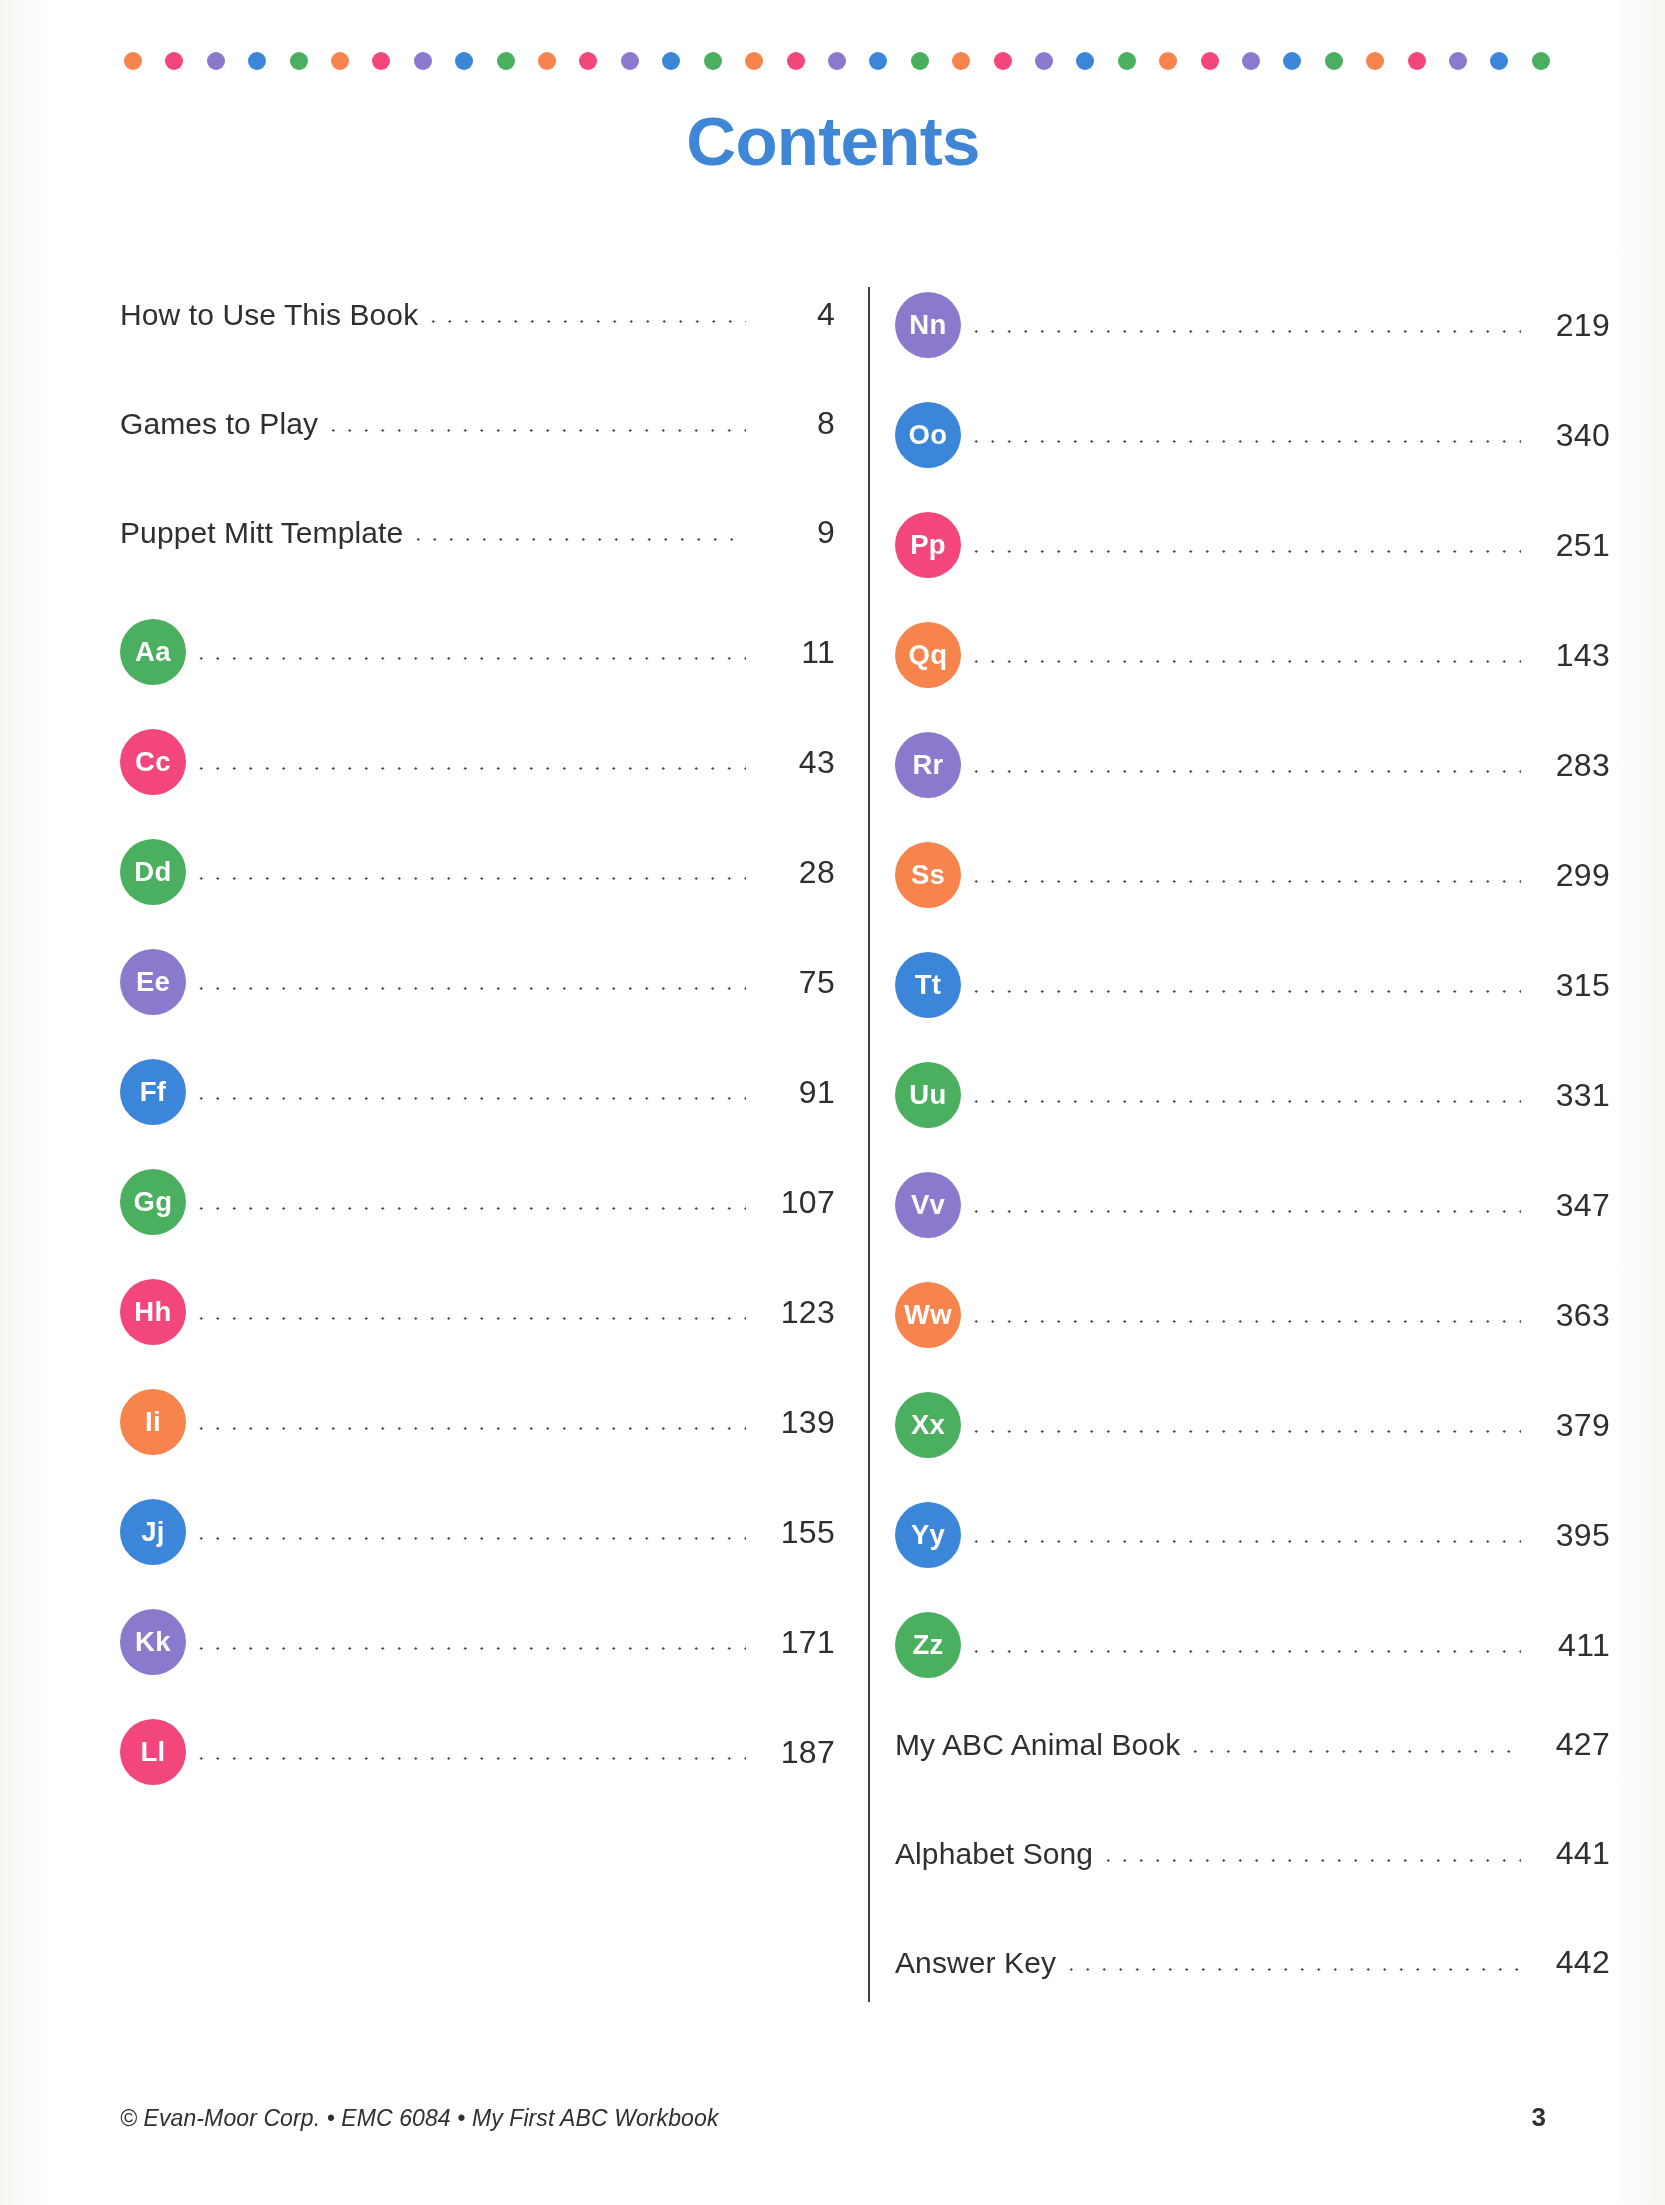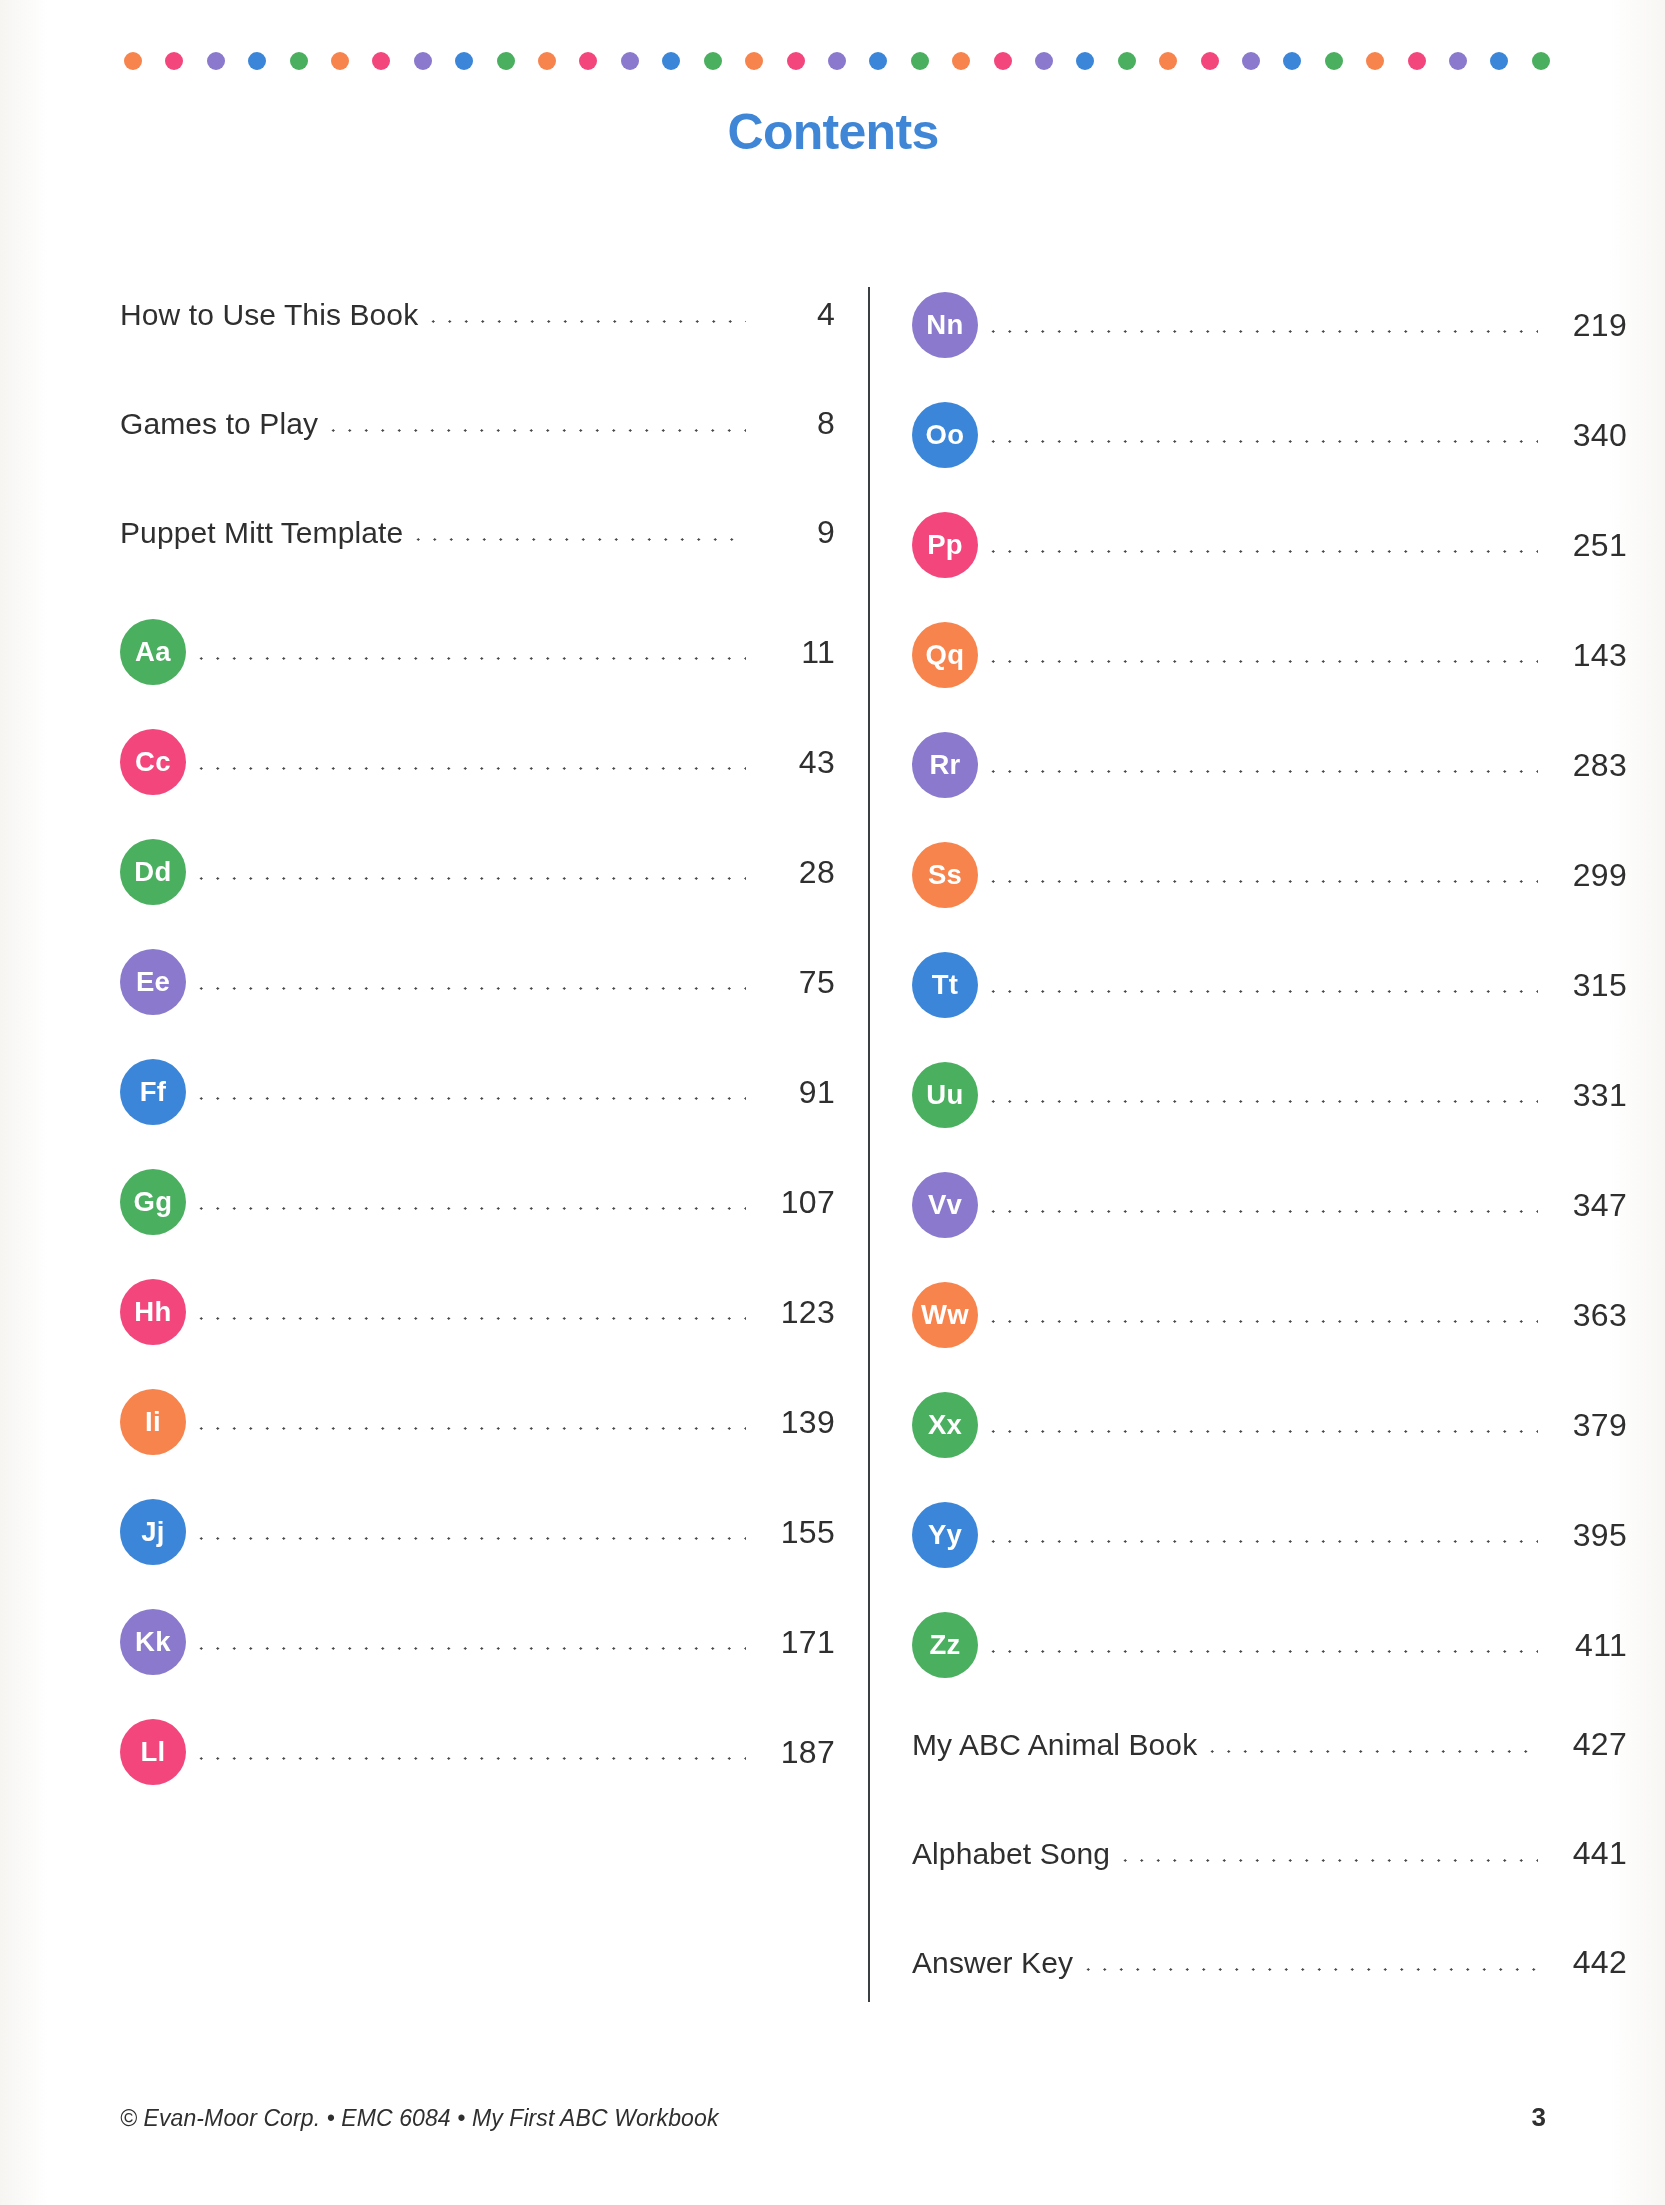--- a/index.html
+++ b/index.html
@@ -42,21 +42,21 @@
     flex: 0 0 auto;
   }
 
   
   .title {
     position: absolute;
     top: 107px;
     left: 0;
     width: 1666px;
     text-align: center;
-    font-size: 50px;
+    font-size: 69px;
     line-height: 1;
     font-weight: 700;
     letter-spacing: -0.7px;
     color: #3f86d6;
   }
 
   
   .columns {
     position: absolute;
     top: 287px;
@@ -71,21 +71,21 @@
     width: 2.1px;
     height: 1715px;
     background: #3a3f42;
   }
   .col {
     position: absolute;
     top: 0;
     width: 715px;
   }
   .col-left  { left: 0px; }
-  .col-right { left: 792px; }
+  .col-right { left: 775px; }
 
   
   .row {
     display: flex;
     align-items: center;
     height: 76px;
     margin-bottom: 34px;
   }
   .row.plain { height: 55px; margin-bottom: 54px; }
 

